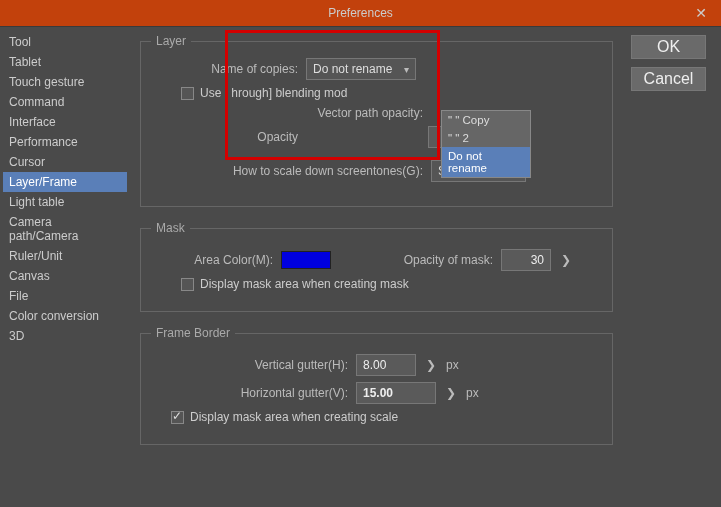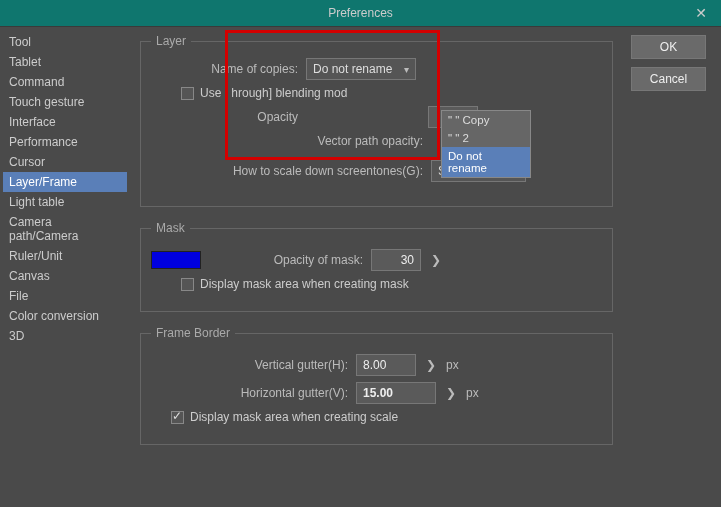--- a/index.html
+++ b/index.html
@@ -1,30 +1,30 @@
 <!DOCTYPE html>
 <html><head>
 <meta charset="utf-8">
 <style>
   * { box-sizing: border-box; margin: 0; padding: 0; font-family: -apple-system, "Segoe UI", Arial, sans-serif; }
   body { background: #4a4a4a; width: 721px; height: 507px; overflow: hidden; color: #ccc; font-size: 12px; position: relative; }
 
-  .titlebar { height: 27px; background: #0f766e; text-align: center; line-height: 27px; color: #ccc; position: relative; border-bottom: 1px solid #3a3a3a; }
+  .titlebar { height: 27px; background: #c2410c; text-align: center; line-height: 27px; color: #ccc; position: relative; border-bottom: 1px solid #3a3a3a; }
   .close-x { position: absolute; right: 0; top: 0; width: 40px; height: 27px; text-align: center; line-height: 27px; color: #ccc; font-size: 14px; }
 
   .content { display: flex; height: 480px; }
 
   .sidebar { width: 130px; padding: 5px 3px; }
   .sidebar-item { padding: 3px 6px; color: #ccc; cursor: pointer; }
   .sidebar-item.selected { background: #5a7fb8; color: #fff; }
 
   .main { flex: 1; padding: 5px 8px; position: relative; }
 
   .buttons { position: absolute; top: 8px; right: 15px; width: 75px; }
-  .btn { width: 75px; height: 24px; background: #6a6a6a; border: 1px solid #777; color: #eee; text-align: center; line-height: 22px; margin-bottom: 8px; cursor: pointer; font-size: 12px; }
+  .btn { width: 75px; height: 24px; background: #6a6a6a; border: 1px solid #777; color: #eee; text-align: center; line-height: 22px; margin-bottom: 8px; cursor: pointer; font-size: 16px; }
 
   fieldset.group { border: 1px solid #666; margin: 2px 100px 14px 2px; padding: 8px 6px 14px 10px; position: relative; }
   fieldset.group > legend { padding: 0 5px; color: #aaa; }
 
   .row { display: flex; align-items: center; margin: 6px 0; }
   .label-r { text-align: right; padding-right: 8px; color: #bbb; }
 
   .select { display: inline-flex; align-items: center; height: 22px; background: #555; border: 1px solid #777; padding: 0 6px; color: #ddd; min-width: 110px; justify-content: space-between; cursor: pointer; }
   .chev { margin-left: 8px; font-size: 10px; color: #bbb; }
 
@@ -51,22 +51,22 @@
 
 <div class="titlebar">
   <span>Preferences</span>
   <div class="close-x">✕</div>
 </div>
 
 <div class="content">
   <div class="sidebar" id="sidebar">
       <div class="sidebar-item">Tool</div>
       <div class="sidebar-item">Tablet</div>
+      <div class="sidebar-item">Touch gesture</div>
       <div class="sidebar-item">Command</div>
-      <div class="sidebar-item">Touch gesture</div>
       <div class="sidebar-item">Interface</div>
       <div class="sidebar-item">Performance</div>
       <div class="sidebar-item">Cursor</div>
       <div class="sidebar-item selected">Layer/Frame</div>
       <div class="sidebar-item">Light table</div>
       <div class="sidebar-item">Camera path/Camera</div>
       <div class="sidebar-item">Ruler/Unit</div>
       <div class="sidebar-item">Canvas</div>
       <div class="sidebar-item">File</div>
       <div class="sidebar-item">Color conversion</div>
@@ -90,43 +90,44 @@
           <span class="chev">▾</span>
         </div>
       </div>
 
       <div class="row" style="margin-left:30px;">
         <span class="checkbox"></span>
         <span>Use [   hrough] blending mod</span>
       </div>
 
       <div class="row">
+        <div class="label-r" style="width:280px;">Vector path opacity:</div>
+      </div>
+
+      <div class="row">
         <div class="label-r" style="width:155px;">Opacity</div>
         <div style="width:122px;"></div>
         <span class="numbox">50</span>
         <span class="arrow-r">❯</span>
-      </div>
-
-      <div class="row">
-        <div class="label-r" style="width:280px;">Vector path opacity:</div>
       </div>
 
       <div class="row" style="margin-top:12px;">
         <div class="label-r" style="width:280px;">How to scale down screentones(G):</div>
         <div class="select" style="min-width:95px;">
           <span>Show tone</span>
           <span class="chev">▾</span>
         </div>
       </div>
     </fieldset>
 
     <fieldset class="group">
       <legend>Mask</legend>
 
       <div class="row">
+        <div class="label-r" style="width:130px;">Area Color(M):</div>
         <span class="colorwell" style="background: rgb(0, 0, 224);"></span>
         <div class="label-r" style="width:150px; margin-left:20px;">Opacity of mask:</div>
         <span class="numbox">30</span>
         <span class="arrow-r">❯</span>
       </div>
 
       <div class="row" style="margin-left:30px;">
         <span class="checkbox"></span>
         <span>Display mask area when creating mask</span>
       </div>

